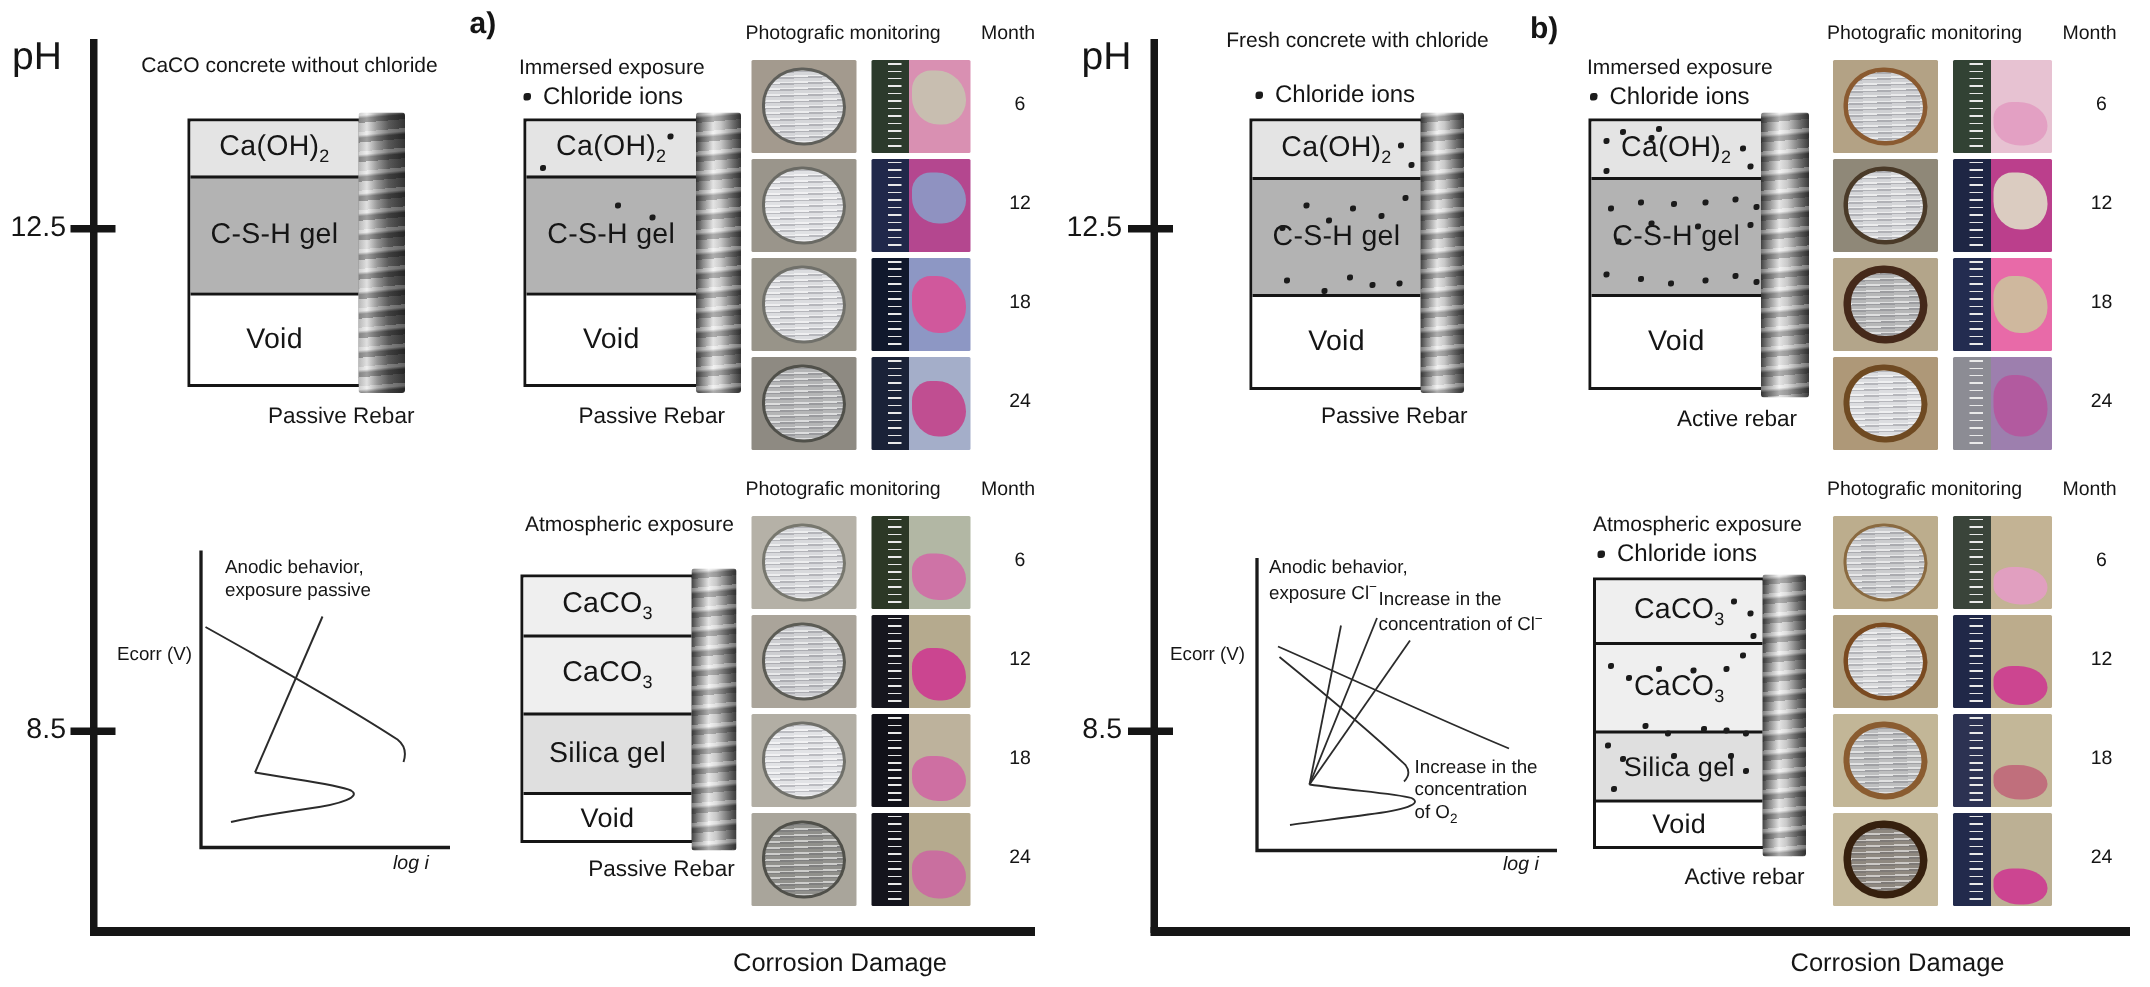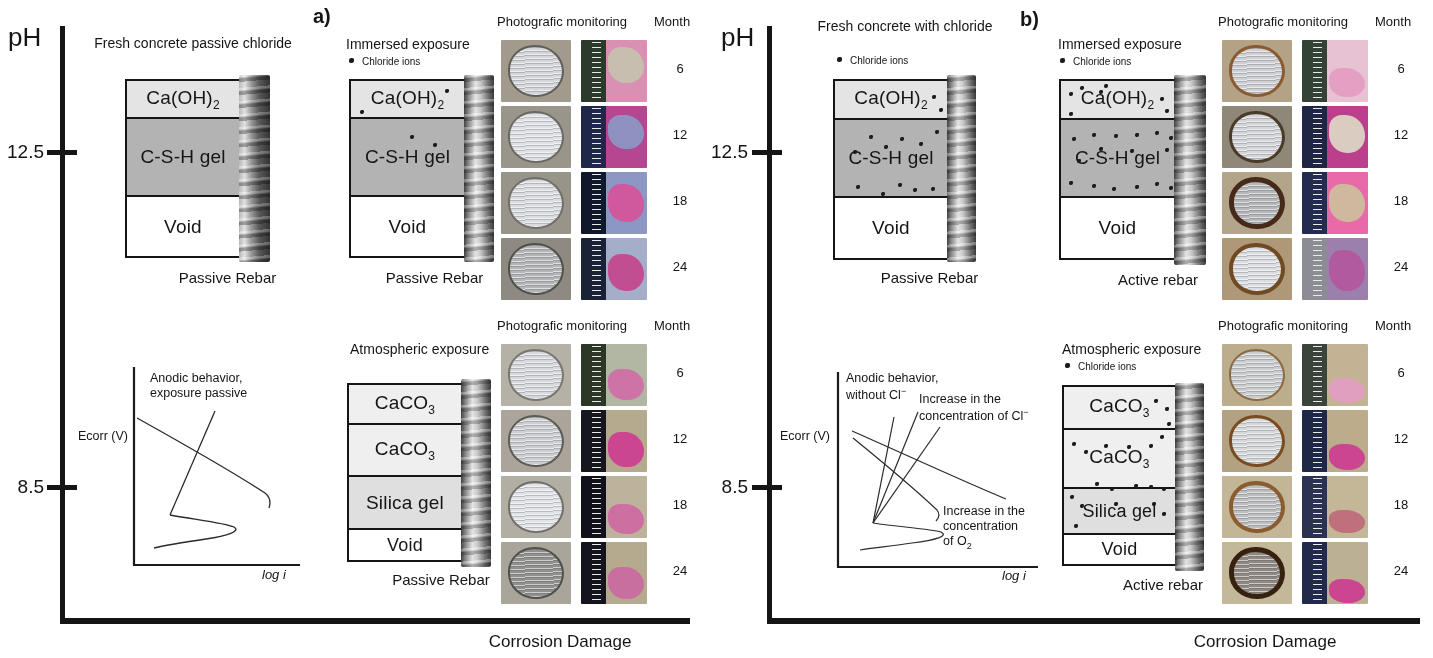--- a/index.html
+++ b/index.html
@@ -26,21 +26,21 @@
          border-top:2px solid #151515;box-sizing:border-box}
   .layer.first{border-top:none}
   .ltxt{font-size:19px;letter-spacing:.2px}
   .ltxt sub{font-size:12px}
   .l-caoh{background:#e4e4e4}
   .l-csh{background:#b3b3b3}
   .l-void{background:#ffffff}
   .l-caco{background:#efefef}
   .l-silica{background:#dfdfdf}
   .cdot{position:absolute;width:4px;height:4px;background:#1b1b1b;border-radius:45% 30% 50% 35%;z-index:3}
-  .legend{position:absolute;font-size:10px;white-space:nowrap}
+  .legend{position:absolute;font-size:16px;white-space:nowrap}
   .legend .ldot{display:inline-block;width:5px;height:5px;background:#1b1b1b;border-radius:45% 30% 50% 35%;
                 margin-right:8px;vertical-align:2px}
   .rebar{position:absolute;border-radius:2px;
     background:
       repeating-linear-gradient(175deg, rgba(255,255,255,.32) 0 2px, rgba(30,30,30,.30) 4px 7px, rgba(120,120,120,.08) 7px 13px),
       linear-gradient(90deg,#3c3c3c 0,#8a8a8a 15%,#ededed 38%,#cfcfcf 55%,#6e6e6e 82%,#353535 100%)}
   .rebar.dark{background:
       repeating-linear-gradient(175deg, rgba(255,255,255,.25) 0 2px, rgba(20,20,20,.35) 4px 7px, rgba(120,120,120,.08) 7px 13px),
       linear-gradient(90deg,#bdbdbd 0,#e9e9e9 18%,#9a9a9a 40%,#565656 65%,#2e2e2e 100%)}
   .pgroup{position:absolute}
@@ -68,21 +68,21 @@
   <div class="t ylab" style="left:8px;top:22px">pH</div>
   <div class="tickline" style="left:47px;top:150px"></div>
   <div class="t ticklab" style="left:2px;top:141px;width:42px;text-align:right">12.5</div>
   <div class="tickline" style="left:47px;top:485px"></div>
   <div class="t ticklab" style="left:2px;top:476px;width:42px;text-align:right">8.5</div>
   <div class="haxis" style="left:60px;top:618px;width:630px"></div>
   <div class="t xlab ctr" style="left:430px;top:632px;width:260px">Corrosion Damage</div>
 
   <div class="t ptitle" style="left:313px;top:5px">a)</div>
 
-  <div class="t stitle ctr" style="left:68px;top:35px;width:250px">Fresh concrete passive chloride</div>
+  <div class="t stitle ctr" style="left:68px;top:35px;width:250px">CaCO concrete without chloride</div>
   <div class="block" style="left:125px;top:79px;width:112px">
     <div class="layer first l-caoh" style="height:36px">
       <span class="ltxt"><span>Ca(OH)</span><sub>2</sub></span>
     </div>
     <div class="layer l-csh" style="height:78px">
       <span class="ltxt">C-S-H gel</span>
     </div>
     <div class="layer l-void" style="height:61px">
       <span class="ltxt">Void</span>
     </div>
@@ -360,21 +360,21 @@
     <path d="M113,193 L134,87" fill="none" stroke="#2b2b2b" stroke-width="1.2"></path>
     <path d="M113,193 L158,82" fill="none" stroke="#2b2b2b" stroke-width="1.2"></path>
     <path d="M113,193 L180,97" fill="none" stroke="#2b2b2b" stroke-width="1.2"></path>
     <path d="M92,101 C140,122 200,150 246,169" fill="none" stroke="#2b2b2b" stroke-width="1.2"></path>
     <path d="M93,108 C120,130 158,162 177,180 C180,184 179,188 176,191" fill="none" stroke="#2b2b2b" stroke-width="1.2"></path>
     <path d="M113,193 C140,197 170,199 181,202 C189,206 176,210 152,213 C132,216 112,218 100,220" fill="none" stroke="#2b2b2b" stroke-width="1.2"></path>
   </svg>
   <div class="t plotlab" style="left:780px;top:429px">Ecorr (V)</div>
   <div class="t plotlab" style="left:846px;top:371px">
     <span>Anodic behavior,</span><br>
-    <span>without Cl</span><sup>−</sup>
+    <span>exposure Cl</span><sup>−</sup>
   </div>
   <div class="t plotlab" style="left:919px;top:392px">
     <span>Increase in the</span><br>
     <span>concentration of Cl</span><sup>−</sup>
   </div>
   <div class="t plotlab" style="left:943px;top:504px">
     <span>Increase in the</span><br>
     <span>concentration</span><br>
     <span>of O</span><sub style="font-size:9px">2</sub>
   </div>

